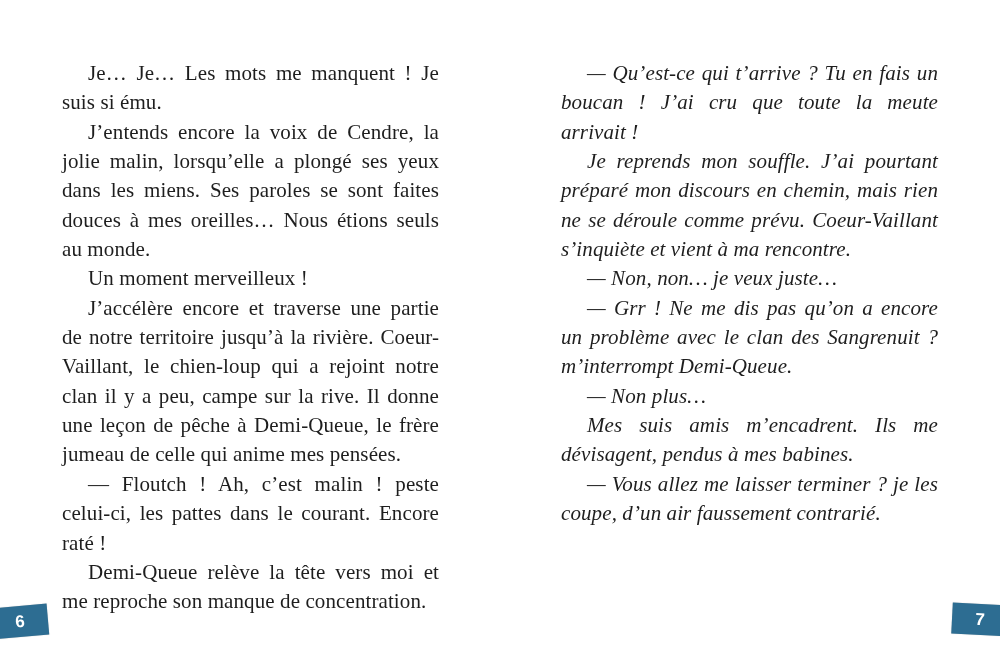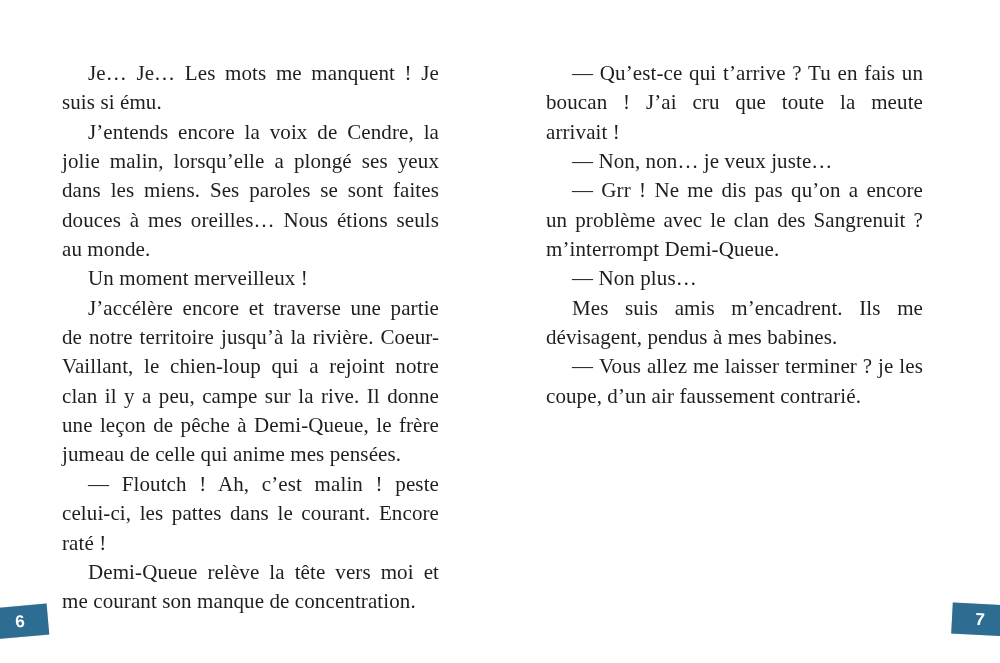--- a/index.html
+++ b/index.html
@@ -24,21 +24,21 @@
   .text-col {
     position: absolute;
     top: 59px;
     width: 377px;
     font-size: 21px;
     line-height: 29.35px;
     text-align: justify;
     letter-spacing: 0.1px;
   }
   .text-col--left  { left: 62px; }
-  .text-col--right { left: 546px; }
+  .text-col--right { left: 561px; font-style: italic; }
   .text-col p {
     margin: 0;
     padding: 0;
     text-indent: 26px;
   }
   .page-badge {
     position: absolute;
     width: 56px;
     height: 31px;
     background: #2d6d92;
@@ -66,25 +66,26 @@
 <body>
 
 <div class="spread">
 
   <div class="text-col text-col--left">
     <p>Je… Je… Les mots me manquent&nbsp;! Je suis si ému.</p>
     <p>J’entends encore la voix de Cendre, la jolie malin, lorsqu’elle a plongé ses yeux dans les miens. Ses paroles se sont faites douces à mes oreilles… Nous étions seuls au monde.</p>
     <p>Un moment merveilleux&nbsp;!</p>
     <p>J’accélère encore et traverse une partie de notre territoire jusqu’à la rivière. Coeur-Vaillant, le chien-loup qui a rejoint notre clan il y a peu, campe sur la rive. Il donne une leçon de pêche à Demi-Queue, le frère jumeau de celle qui anime mes pensées.</p>
     <p>—&nbsp;Floutch&nbsp;! Ah, c’est malin&nbsp;! peste celui-ci, les pattes dans le courant. Encore raté&nbsp;!</p>
-    <p>Demi-Queue relève la tête vers moi et me courant son manque de concentration.</p>
+    <p>Demi-Queue relève la tête vers moi et me reproche son manque de concentration.</p>
   </div>
 
   <div class="text-col text-col--right">
     <p>—&nbsp;Qu’est-ce qui t’arrive&nbsp;? Tu en fais un boucan&nbsp;! J’ai cru que toute la meute arrivait&nbsp;!</p>
+    <p>Je reprends mon souffle. J’ai pourtant préparé mon discours en chemin, mais rien ne se déroule comme prévu. Coeur-Vaillant s’inquiète et vient à ma rencontre.</p>
     <p>—&nbsp;Non, non… je veux juste…</p>
     <p>—&nbsp;Grr&nbsp;! Ne me dis pas qu’on a encore un problème avec le clan des Sangrenuit&nbsp;? m’interrompt Demi-Queue.</p>
     <p>—&nbsp;Non plus…</p>
     <p>Mes suis amis m’encadrent. Ils me dévisagent, pendus à mes babines.</p>
     <p>—&nbsp;Vous allez me laisser terminer&nbsp;? je les coupe, d’un air faussement contrarié.</p>
   </div>
 
   <div class="page-badge page-badge--left">6</div>
 
   <div class="page-badge page-badge--right">7</div>

